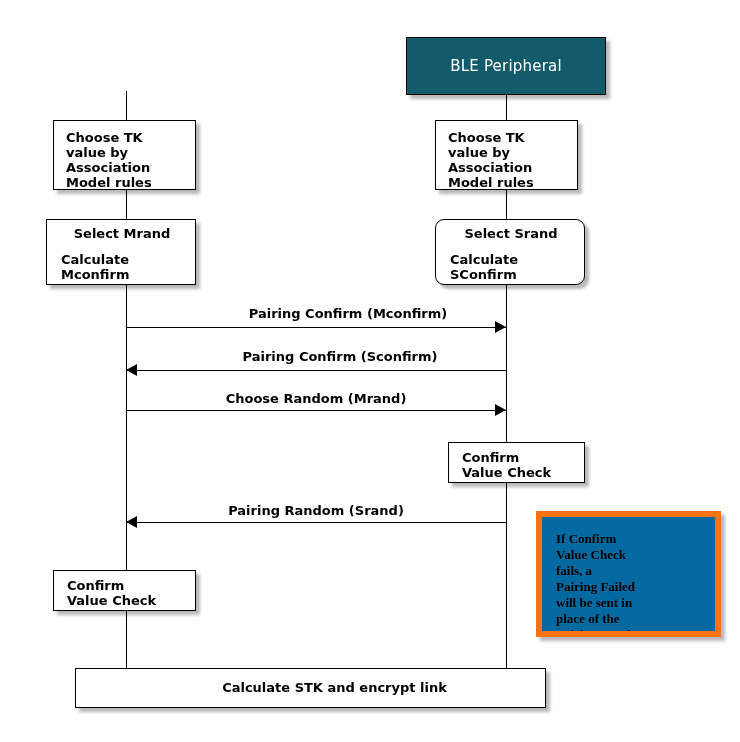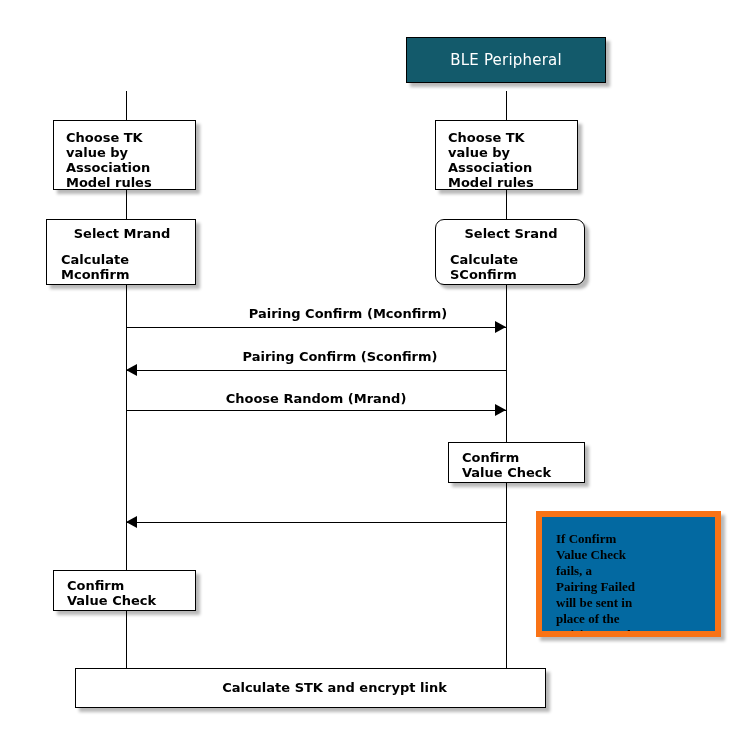--- a/index.html
+++ b/index.html
@@ -112,21 +112,21 @@
 </style>
 </head>
 <body>
 
 <div id="canvas">
 
   <div class="lifeline" style="left:126px; top:91px; height:587px;"></div>
   <div class="lifeline" style="left:506px; top:91px; height:587px;"></div>
 
 
-  <div class="actor-head" style="left:406px; top:37px; width:200px; height:46px; background:#135a6b;">
+  <div class="actor-head" style="left:406px; top:37px; width:200px; height:58px; background:#135a6b;">
     <span class="actor-label">BLE Peripheral</span>
   </div>
 
   <div class="abox" style="left:53px; top:120px; width:143px; height:70px;">
     <span class="btext" style="left:12px; top:9px; line-height:15px;">Choose TK
 value by
 Association
 Model rules</span>
   </div>
 
@@ -174,20 +174,21 @@
   <div class="arrowhead right" style="left:495px; top:321px;"></div>
 
   <div class="msg-label" style="left:126px; top:349px; width:380px;margin-left:24px;">Pairing Confirm (Sconfirm)</div>
   <div class="msg" style="left:126px; top:370px; width:380px;"></div>
   <div class="arrowhead left" style="left:126px; top:364px;"></div>
 
   <div class="msg-label" style="left:126px; top:391px; width:380px;">Choose Random (Mrand)</div>
   <div class="msg" style="left:126px; top:410px; width:380px;"></div>
   <div class="arrowhead right" style="left:495px; top:404px;"></div>
 
+  <div class="msg-label" style="left:126px; top:503px; width:380px;">Pairing Random (Srand)</div>
   <div class="msg" style="left:126px; top:522px; width:380px;"></div>
   <div class="arrowhead left" style="left:126px; top:516px;"></div>
 
   <div class="abox center-text" style="left:75px; top:668px; width:471px; height:40px;">
     <span class="btext">Calculate STK and encrypt link</span>
   </div>
 
 </div>
 
 </body></html>

